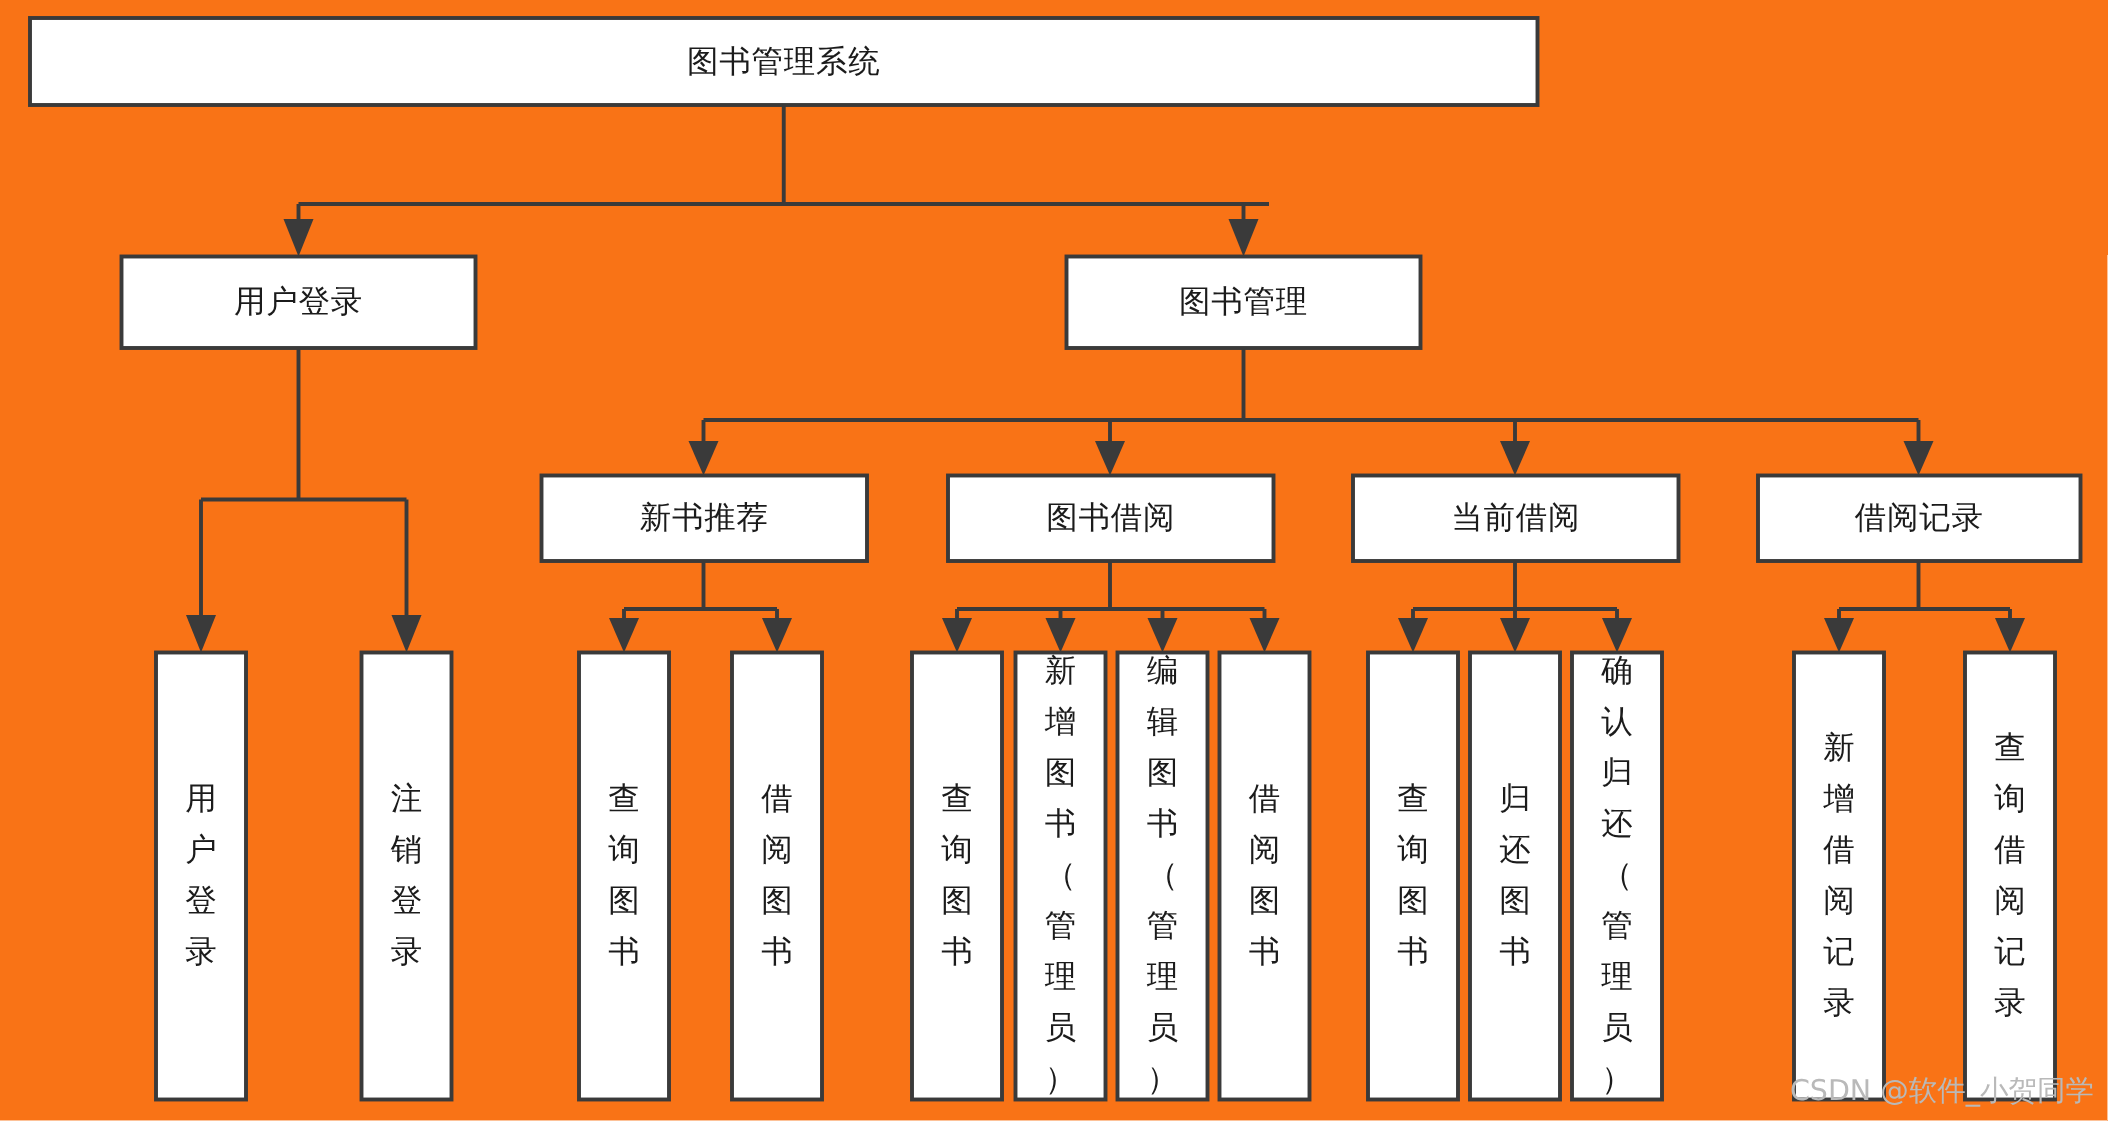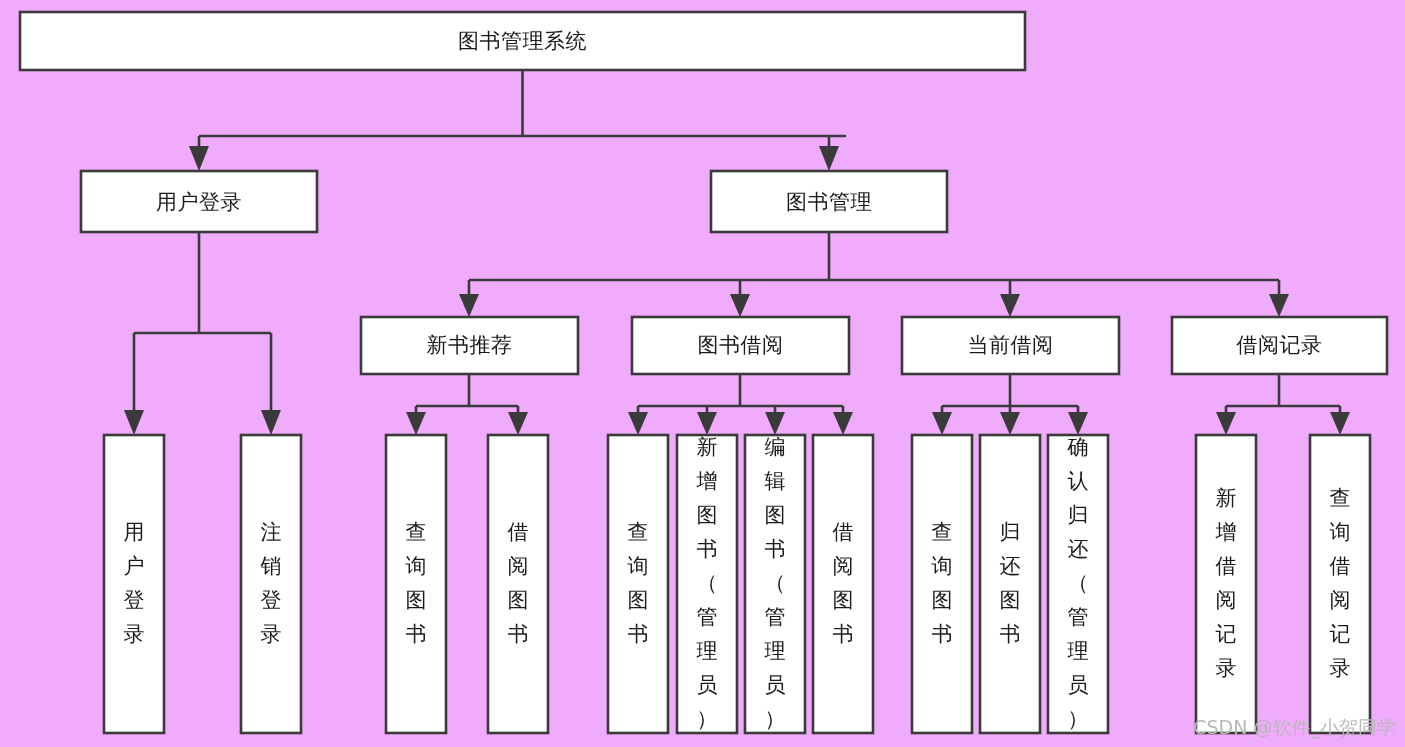--- a/index.html
+++ b/index.html
@@ -8,21 +8,21 @@
     padding: 0;
     background: #ffffff;
   }
   body {
     font-family: "Liberation Sans", "DejaVu Sans", sans-serif;
   }
   #diagram-root {
     position: relative;
     width: 1405px;
     height: 747px;
-    background: #f0abfc;
+    background: #f97316;
     overflow: hidden;
   }
   svg.diagram-canvas {
     position: absolute;
     left: 0;
     top: 0;
     width: 1405px;
     height: 747px;
     display: block;
   }

